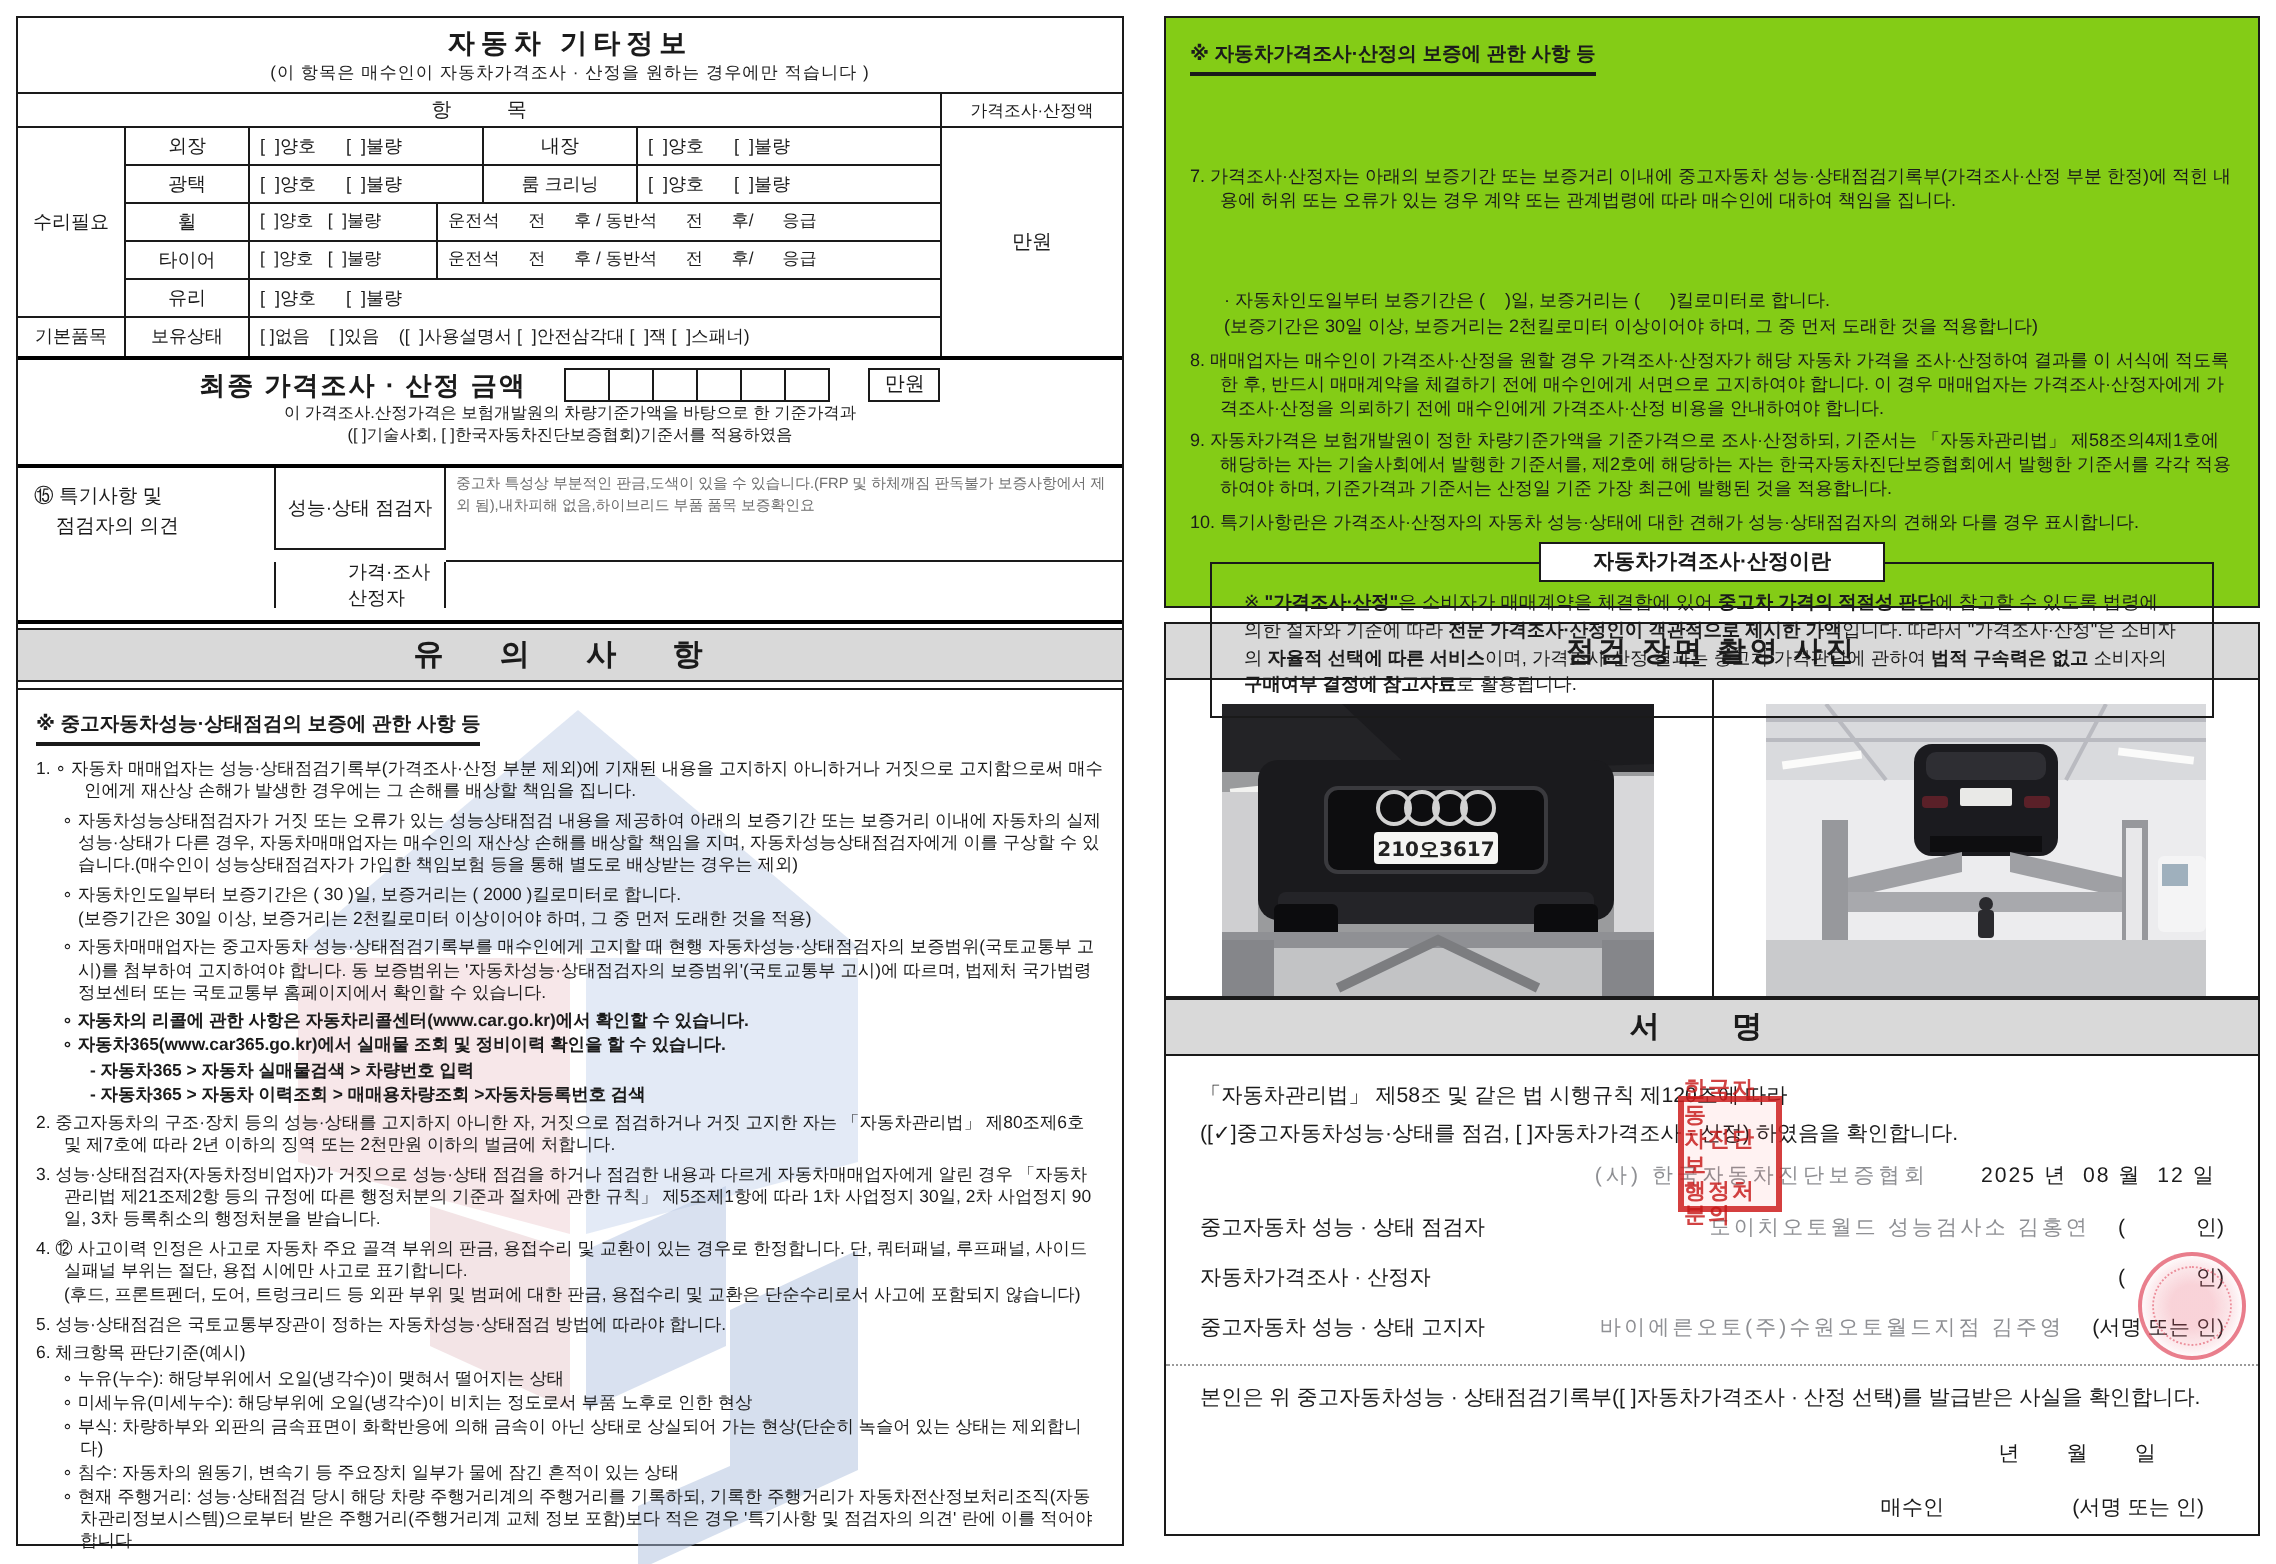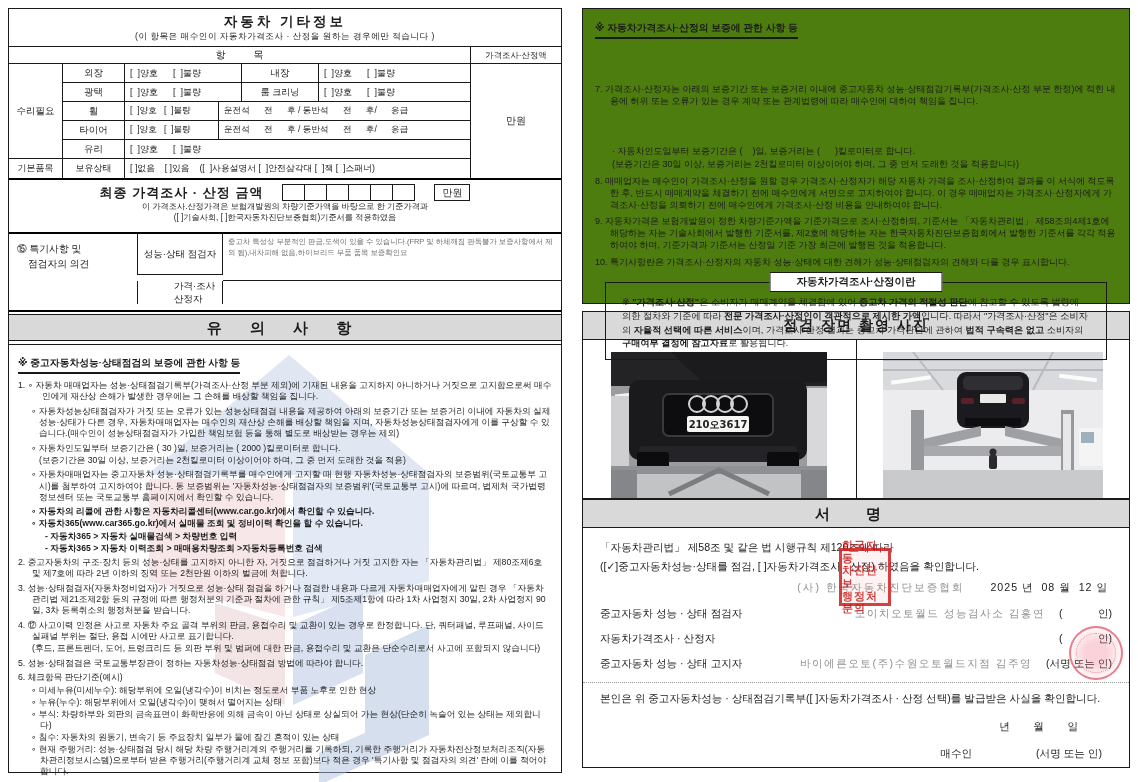--- a/index.html
+++ b/index.html
@@ -51,21 +51,21 @@
   .txt .n1{padding-left:24px;text-indent:-24px;}
   .txt .b{padding-left:21px;text-indent:-8px;}
   .txt .cont{padding-left:21px;}
   .txt .b2{padding-left:27px;}
   .txt .n{padding-left:14px;text-indent:-14px;}
   .txt .cont2{padding-left:14px;}
   .txt .s{padding-left:22px;text-indent:-9px;}
   .txt .bold{font-weight:bold;}
 
   
-  .rbox{box-sizing:border-box;border:1.5px solid #1a1a1a;background:#4d7c0f;}
+  .rbox{box-sizing:border-box;border:1.5px solid #1a1a1a;background:#84cc16;}
   #rbox-top{height:296px;padding:8px 12px;}
   .rtxt{font-size:9px;line-height:1.34;}
   .rtxt div{margin-bottom:4.5px;white-space:pre-wrap;}
   .rtxt .tight{margin-bottom:1px;margin-top:38px;}
   .rtxt .n{padding-left:15px;text-indent:-15px;}
   .rtxt .s{padding-left:17px;}
 
   .note-box{position:relative;margin:14px 10px 0 10px;border:1.5px solid #1a1a1a;padding:13px 16px 8px 16px;}
   .note-title{position:absolute;top:-11px;left:50%;transform:translateX(-50%);background:#fff;border:1.5px solid #1a1a1a;
               padding:2px 26px;font-weight:bold;font-size:10.5px;white-space:nowrap;}
@@ -198,22 +198,22 @@
             <div class="b bold tight">∘ 자동차의 리콜에 관한 사항은 자동차리콜센터(www.car.go.kr)에서 확인할 수 있습니다.</div>
             <div class="b bold tight">∘ 자동차365(www.car365.go.kr)에서 실매물 조회 및 정비이력 확인을 할 수 있습니다.</div>
             <div class="b2 bold tight">- 자동차365 &gt; 자동차 실매물검색 &gt; 차량번호 입력</div>
             <div class="b2 bold">- 자동차365 &gt; 자동차 이력조회 &gt; 매매용차량조회 &gt;자동차등록번호 검색</div>
             <div class="n">2. 중고자동차의 구조·장치 등의 성능·상태를 고지하지 아니한 자, 거짓으로 점검하거나 거짓 고지한 자는 「자동차관리법」 제80조제6호 및 제7호에 따라 2년 이하의 징역 또는 2천만원 이하의 벌금에 처합니다.</div>
             <div class="n">3. 성능·상태점검자(자동차정비업자)가 거짓으로 성능·상태 점검을 하거나 점검한 내용과 다르게 자동차매매업자에게 알린 경우 「자동차관리법 제21조제2항 등의 규정에 따른 행정처분의 기준과 절차에 관한 규칙」 제5조제1항에 따라 1차 사업정지 30일, 2차 사업정지 90일, 3차 등록취소의 행정처분을 받습니다.</div>
             <div class="n tight">4. ⑫ 사고이력 인정은 사고로 자동차 주요 골격 부위의 판금, 용접수리 및 교환이 있는 경우로 한정합니다. 단, 쿼터패널, 루프패널, 사이드실패널 부위는 절단, 용접 시에만 사고로 표기합니다.</div>
             <div class="cont2">(후드, 프론트펜더, 도어, 트렁크리드 등 외판 부위 및 범퍼에 대한 판금, 용접수리 및 교환은 단순수리로서 사고에 포함되지 않습니다)</div>
             <div class="n">5. 성능·상태점검은 국토교통부장관이 정하는 자동차성능·상태점검 방법에 따라야 합니다.</div>
             <div class="n tight">6. 체크항목 판단기준(예시)</div>
+            <div class="s tight">∘ 누유(누수): 해당부위에서 오일(냉각수)이 맺혀서 떨어지는 상태</div>
             <div class="s tight">∘ 미세누유(미세누수): 해당부위에 오일(냉각수)이 비치는 정도로서 부품 노후로 인한 현상</div>
-            <div class="s tight">∘ 누유(누수): 해당부위에서 오일(냉각수)이 맺혀서 떨어지는 상태</div>
             <div class="s tight">∘ 부식: 차량하부와 외판의 금속표면이 화학반응에 의해 금속이 아닌 상태로 상실되어 가는 현상(단순히 녹슬어 있는 상태는 제외합니다)</div>
             <div class="s tight">∘ 침수: 자동차의 원동기, 변속기 등 주요장치 일부가 물에 잠긴 흔적이 있는 상태</div>
             <div class="s tight">∘ 현재 주행거리: 성능·상태점검 당시 해당 차량 주행거리계의 주행거리를 기록하되, 기록한 주행거리가 자동차전산정보처리조직(자동차관리정보시스템)으로부터 받은 주행거리(주행거리계 교체 정보 포함)보다 적은 경우 '특기사항 및 점검자의 의견' 란에 이를 적어야 합니다.</div>
           </div>
       </div>
     </div>
   </div>
 
   <div class="page" id="page-right">
 

